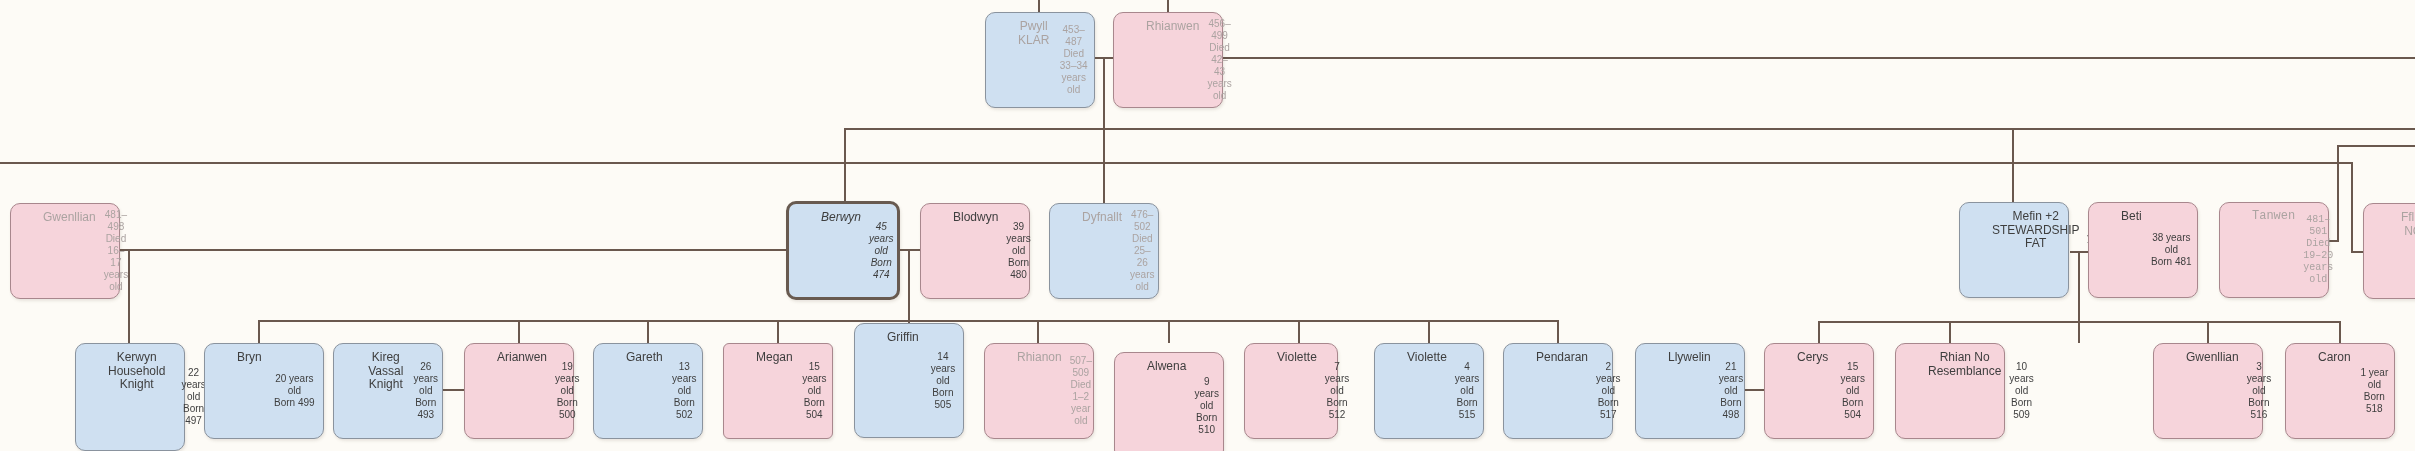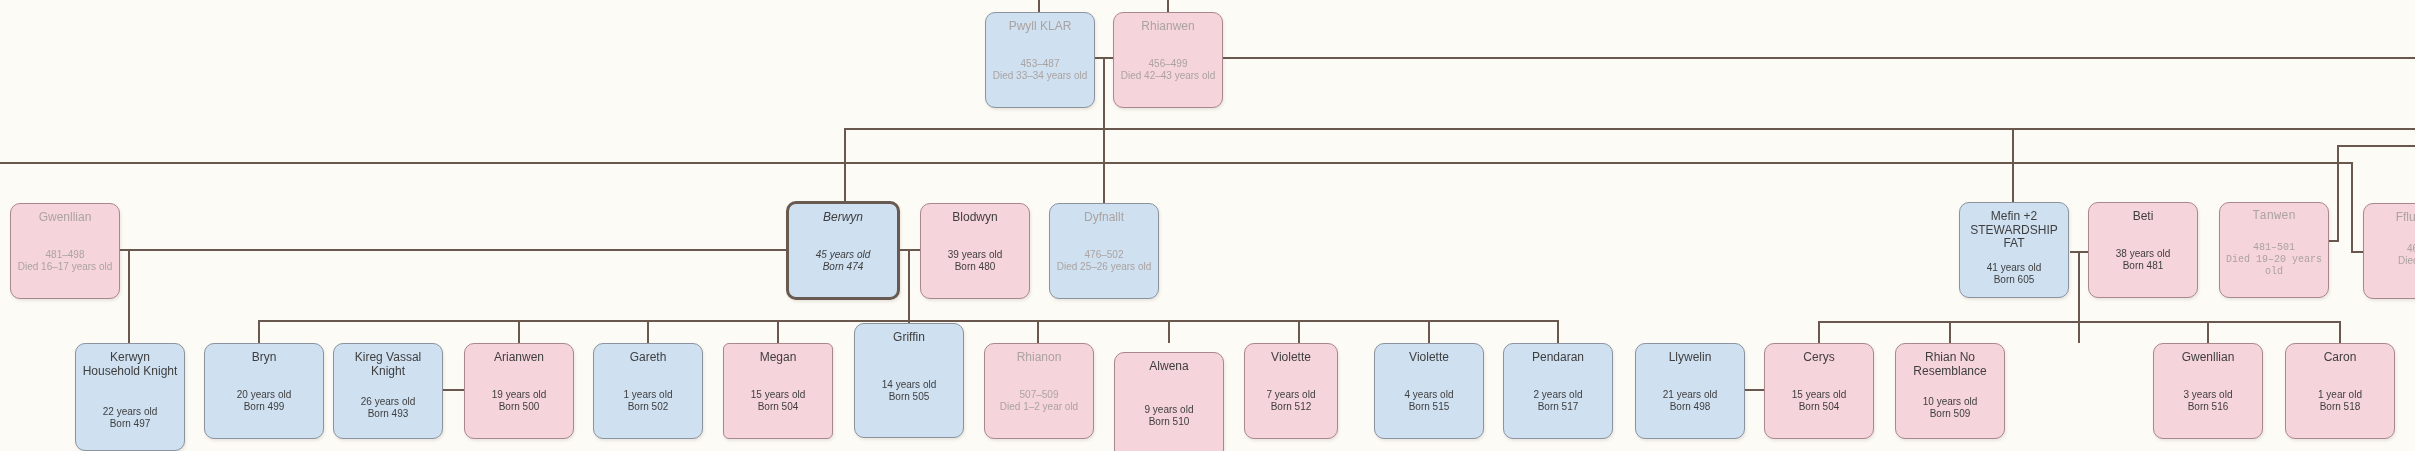--- a/index.html
+++ b/index.html
@@ -2,23 +2,24 @@
 <html><head>
 <meta charset="utf-8">
 <style>
   html,body{margin:0;padding:0;}
   body{font-family:"Liberation Sans", sans-serif; background:#fdfbf6;}
   #tree-canvas{position:relative; overflow:hidden; background:#fdfbf6;}
   .tree-line{position:absolute; background:#6a584e;}
   .person{
     position:absolute; box-sizing:border-box;
     border-radius:10px; border:1.5px solid #8a939e;
-    display:flex; flex-direction:column; text-align:center;
+    display:flex; flex-direction:row; text-align:center;
     box-shadow:1px 2px 3px rgba(90,70,60,0.12);
     cursor:pointer;
+    padding-left:28px;
   }
   .person.m{background:#cfe0f1; border-color:#8a939e;}
   .person.f{background:#f6d4db; border-color:#a8878d;}
   .person.selected{border:3.5px solid #685a50;font-style:italic;}
   .pname{
     padding:7px 4px 0 4px; font-size:12px; line-height:13.5px; color:#3e3e3e;
   }
   .pdetails{
     margin:auto 0; padding:0 4px; font-size:10px; line-height:12px; color:#3e3e3e;
   }
@@ -160,21 +161,21 @@
     <div class="person f" style="left: 464px; top: 343px; width: 110px; height: 96px;">
       <div class="pname">Arianwen</div>
       <div class="pdetails">
         <div>19 years old</div>
         <div>Born 500</div>
       </div>
     </div>
     <div class="person m" style="left: 593px; top: 343px; width: 110px; height: 96px;">
       <div class="pname">Gareth</div>
       <div class="pdetails">
-        <div>1 years old</div>
+        <div>13 years old</div>
         <div>Born 502</div>
       </div>
     </div>
     <div class="person f" style="left: 723px; top: 343px; width: 110px; height: 96px; border-radius: 6px;">
       <div class="pname">Megan</div>
       <div class="pdetails">
         <div>15 years old</div>
         <div>Born 504</div>
       </div>
     </div>

